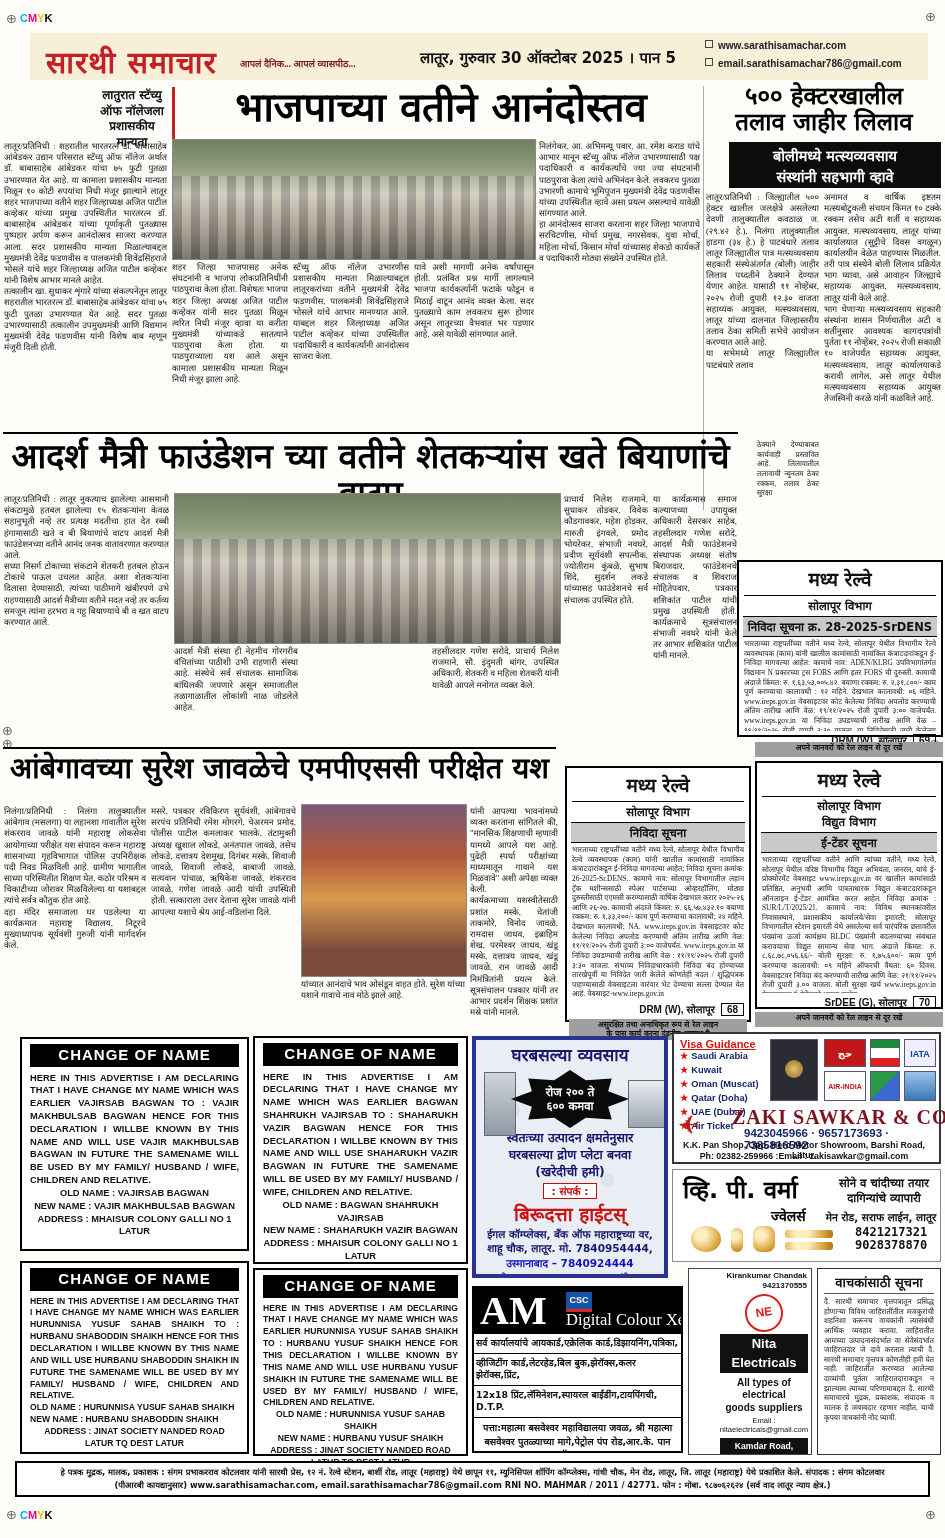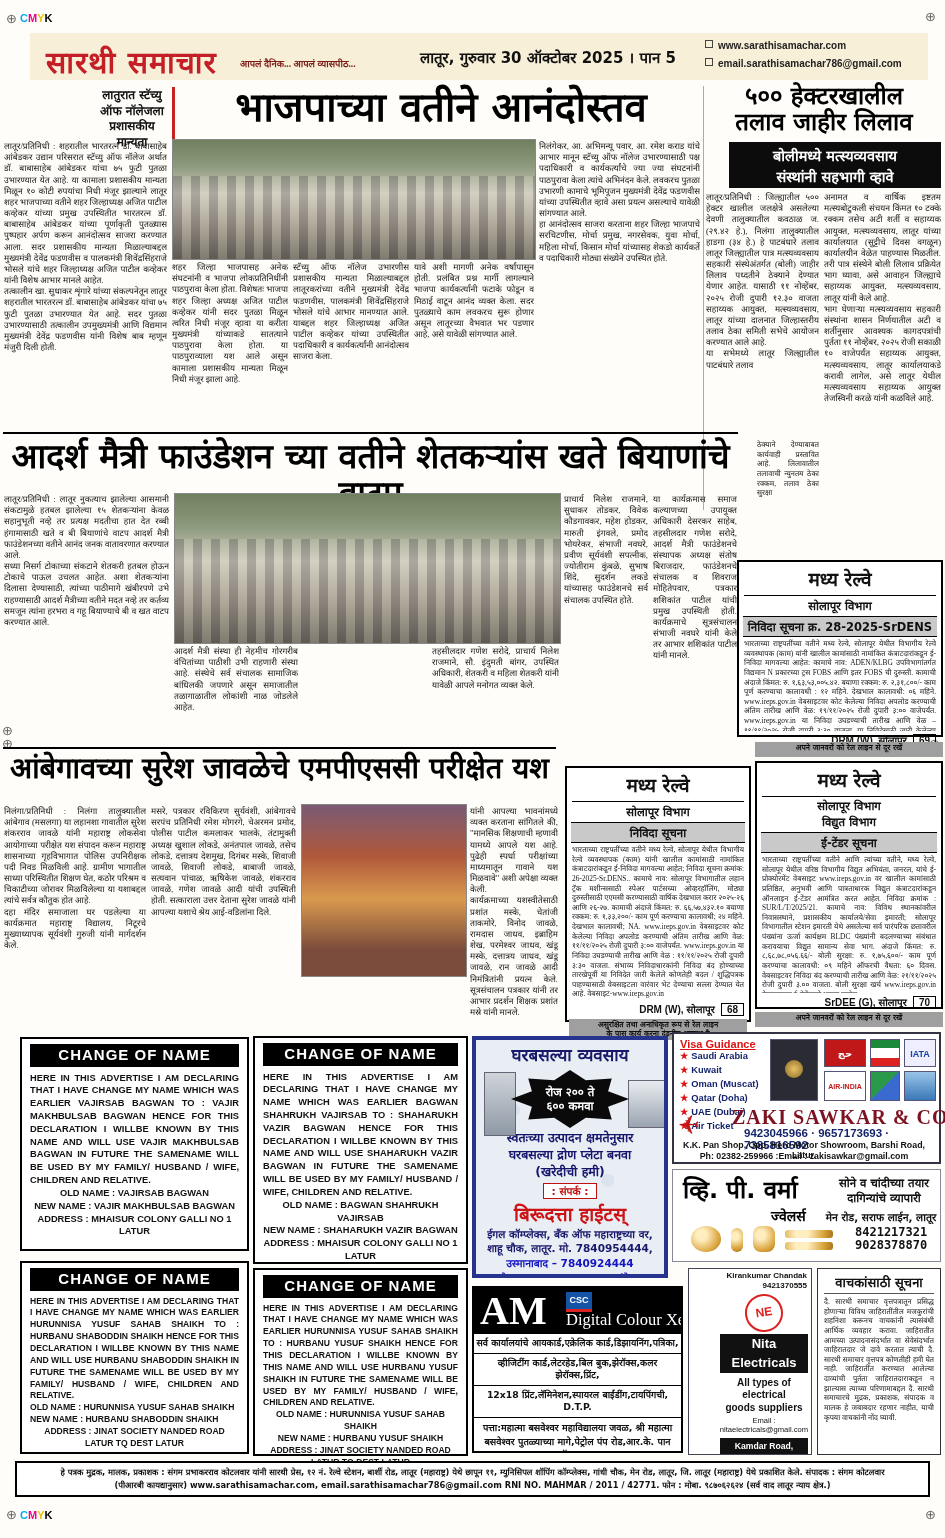--- a/index.html
+++ b/index.html
@@ -62,21 +62,21 @@
   .vp-s{font:900 14px "DejaVu Sans",sans-serif;color:#000;}
   .vp-d{font:800 11.5px "DejaVu Sans",sans-serif;color:#111;line-height:1.3;}
   .vp-a{font:700 10.5px "DejaVu Sans",sans-serif;color:#111;}
   .vp-p{font:700 12px "DejaVu Sans Mono",monospace;color:#111;line-height:1.2;}
   .gold1{background:radial-gradient(circle at 35% 35%,#ffeec0 20%,#d9a23a 70%,#a87417 100%);border-radius:50%;}
   .amx{border:2px solid #000;background:#fff;box-sizing:border-box;overflow:hidden;}
   .amx-head{background:#000;color:#fff;height:46px;position:relative;}
   .amx-am{font:700 40px/46px "Liberation Serif",serif;position:absolute;left:6px;top:0;}
   .amx-csc{position:absolute;left:92px;top:4px;width:26px;height:17px;background:#1553a5;color:#fff;font:800 9px/17px "Liberation Sans",sans-serif;text-align:center;border-bottom:3px solid #d22;}
   .amx-dx{position:absolute;left:92px;top:22px;font:400 16.5px "Liberation Serif",serif;color:#fff;white-space:nowrap;}
-  .amx-line{font:800 9.3px/1.35 "DejaVu Sans",sans-serif;text-align:center;border-bottom:1px solid #000;padding:3px 2px;}
+  .amx-line{font:800 9.3px/1.35 "DejaVu Sans",sans-serif;border-bottom:1px solid #000;padding:3px 2px;}
   .amx-ad{font:800 9.5px/1.45 "DejaVu Sans",sans-serif;text-align:center;padding:3px 4px 0;}
   .nita{border:1.5px solid #445;background:#fff;box-sizing:border-box;text-align:center;overflow:hidden;font-family:"Liberation Sans",sans-serif;padding-left:28px;}
   .nita-ow{font:700 8px/1.3 "Liberation Sans",sans-serif;text-align:right;padding:2px 4px 0;}
   .ne-logo{width:34px;height:34px;border:2.5px solid #d22;border-radius:50%;margin:2px auto;color:#d22;font:900 12px/32px "Liberation Sans",sans-serif;transform:rotate(-8deg);}
   .nita-nm{background:#111;color:#fff;font:800 13px/1.5 "Liberation Sans",sans-serif;margin:2px 3px;}
   .nita-d{font:700 10px/1.25 "Liberation Sans",sans-serif;padding:2px 4px;}
   .nita-e{font:400 7.6px "Liberation Sans",sans-serif;}
   .nita-a{background:#111;color:#fff;font:700 8.6px/1.35 "Liberation Sans",sans-serif;margin:4px 3px 0;padding:3px 2px;white-space:pre-line;}
   .rnotice{border:1.5px solid #333;background:#fff;box-sizing:border-box;padding:4px 6px;}
   .rn-t{font:900 13px "DejaVu Sans",sans-serif;text-align:center;border-bottom:1px solid #555;padding-bottom:2px;margin-bottom:3px;}
@@ -149,20 +149,21 @@
   <div class="abs bt" style="left:653px;top:494px;width:84px;height:264px">या कार्यक्रमास समाज कल्याणच्या उपायुक्त अधिकारी देसरकर साहेब, तहसीलदार गणेश सरोदे, आदर्श मैत्री फाउंडेशनचे संस्थापक अध्यक्ष संतोष बिराजदार, फाउंडेशनचे संचालक व शिवराज मोहितेपवार, पत्रकार शशिकांत पाटील यांची प्रमुख उपस्थिती होती. कार्यक्रमाचे सूत्रसंचालन संभाजी नवघरे यांनी केले तर आभार शशिकांत पाटील यांनी मानले.</div>
 
   <div class="abs rule" style="left:3px;top:747px;width:553px;height:2px"></div>
   <div class="abs headline" style="left:3px;top:753px;width:553px;font-size:29px">आंबेगावच्या सुरेश जावळेचे एमपीएससी परीक्षेत यश</div>
 
   <div class="abs photo portrait" style="left:301px;top:804px;width:164px;height:171px"></div>
 
   <div class="abs bt" style="left:4px;top:806px;width:142px;height:222px">निलंगा/प्रतिनिधी : निलंगा तालुक्यातील आंबेगाव (मसलगा) या लहानशा गावातील सुरेश शंकरराव जावळे यांनी महाराष्ट्र लोकसेवा आयोगाच्या परीक्षेत यश संपादन करून महाराष्ट्र शासनाच्या गृहविभागात पोलिस उपनिरीक्षक पदी निवड मिळविली आहे. ग्रामीण भागातील साध्या परिस्थितीत शिक्षण घेत, कठोर परिश्रम व चिकाटीच्या जोरावर मिळविलेल्या या यशाबद्दल त्यांचे सर्वत्र कौतुक होत आहे.
       दहा मंदिर समाजाला घर पडलेल्या या कार्यक्रमात महाराष्ट्र विद्यालय, निटूरचे मुख्याध्यापक सूर्यवंशी गुरुजी यांनी मार्गदर्शन केले.</div>
   <div class="abs bt" style="left:151px;top:806px;width:145px;height:222px">मसरे, पत्रकार रविकिरण सुर्यवंशी, आंबेगावचे सरपंच प्रतिनिधी रमेश मोगरगे, चेअरमन प्रमोद, पोलीस पाटील कमलाकर भालके, तंटामुक्ती अध्यक्ष खुशाल लोकडे, अनंतपाल जावळे, तसेच लोकडे, दत्तात्रय देशमुख, दिगंबर मस्के, शिवाजी जावळे, शिवाजी लोकडे, बाबाजी जावळे, सत्यवान पांचाळ, ऋषिकेश जावळे, शंकरराव जावळे, गणेश जावळे आदी यांची उपस्थिती होती. सत्काराला उत्तर देताना सुरेश जावळे यांनी आपल्या यशाचे श्रेय आई-वडिलांना दिले.</div>
+  <div class="abs bt" style="left:301px;top:979px;width:164px;height:49px">यांच्यात आनंदाचे भाव ओसंडून वाहत होते. सुरेश यांच्या यशाने गावाचे नाव मोठे झाले आहे.</div>
   <div class="abs bt" style="left:470px;top:806px;width:88px;height:222px">यांनी आपल्या भावनांमध्ये व्यक्त करताना सांगितले की, "मानसिक शिक्षणाची म्हणावी यामध्ये आपले यश आहे. पुढेही स्पर्धा परीक्षांच्या माध्यमातून गावाने यश मिळवावे" अशी अपेक्षा व्यक्त केली.
       कार्यक्रमाच्या यशस्वीतेसाठी प्रशांत मस्के, चेतांजी ताकमोरे, विनोद जावळे, रामदास जाधव, इब्राहिम शेख, परमेश्वर जाधव, खंडू मस्के, दत्तात्रय जाधव, खंडू जावळे, रान जावळे आदी निमंत्रितांनी प्रयत्न केले. सूत्रसंचालन पत्रकार यांनी तर आभार प्रदर्शन शिक्षक प्रशांत मस्रे यांनी मानले.</div>
 
   <div class="abs rly" style="left:565px;top:766px;width:186px;height:256px">
     <div class="rly-org">मध्य रेल्वे</div>
     <div class="rly-div">सोलापूर विभाग</div>
     <div class="rly-band">निविदा सूचना</div>
     <div class="bt-s" style="height:155px;margin-top:2px">भारताच्या राष्ट्रपतींच्या वतीने मध्य रेल्वे, सोलापूर येथील विभागीय रेल्वे व्यवस्थापक (काम) यांनी खालील कामांसाठी नामांकित कंत्राटदारांकडून ई-निविदा मागवल्या आहेत; निविदा सूचना क्रमांक: 26-2025-Sr.DENS.. कामाचे नाव: सोलापूर विभागातील लहान ट्रॅक मशीन्ससाठी स्पेअर पार्टसच्या ओव्हरहॉलिंग, मोठ्या दुरुस्तीसाठी एएमसी करण्यासाठी वार्षिक देखभाल करार २०२५-२६ आणि २६-२७. कामाची अंदाजे किंमत: रु. ६६,५७,४३२.१० बयाणा रक्कम: रु. १,३३,२००/- काम पूर्ण करण्याचा कालावधी; २४ महिने. देखभाल कालावधी; NA. www.ireps.gov.in वेबसाइटवर कोट केलेल्या निविदा अपलोड करण्याची अंतिम तारीख आणि वेळ: ११/११/२०२५ रोजी दुपारी ३:०० वाजेपर्यंत. www.ireps.gov.in या निविदा उघडण्याची तारीख आणि वेळ : ११/११/२०२५ रोजी दुपारी ३:३० वाजता. संभाव्य निविदाधारकांनी निविदा बंद होण्याच्या तारखेपूर्वी या निविदेत जारी केलेले कोणतेही बदल / शुद्धिपत्रक पाहण्यासाठी वेबसाइटला वारंवार भेट देण्याचा सल्ला देण्यात येत आहे. वेबसाइट-www.ireps.gov.in</div>
     <div class="rly-sign"><span>DRM (W), सोलापूर</span><span class="numbox">68</span></div>
     <div class="strip" style="margin:3px -3px 0;white-space:pre-line">असुरक्षित तथा अनाधिकृत रूप से रेल लाइन

